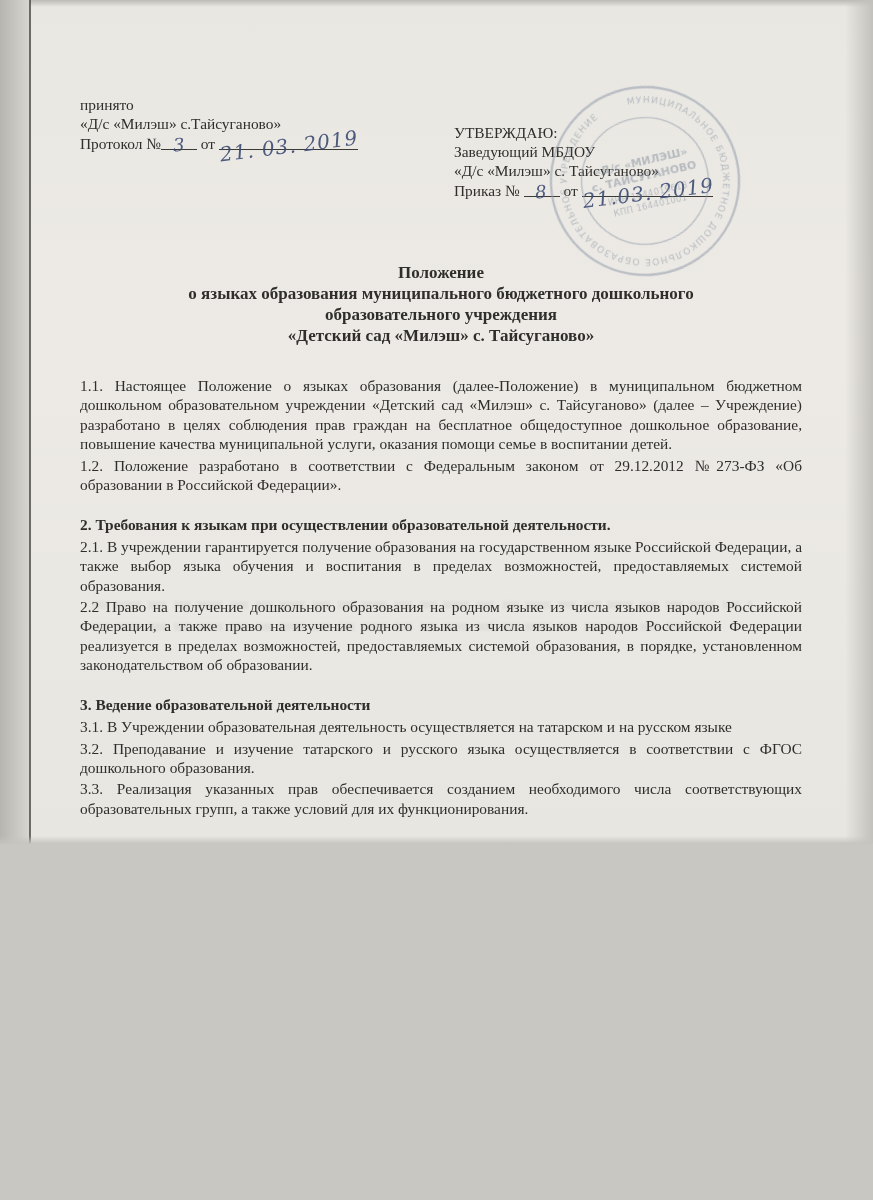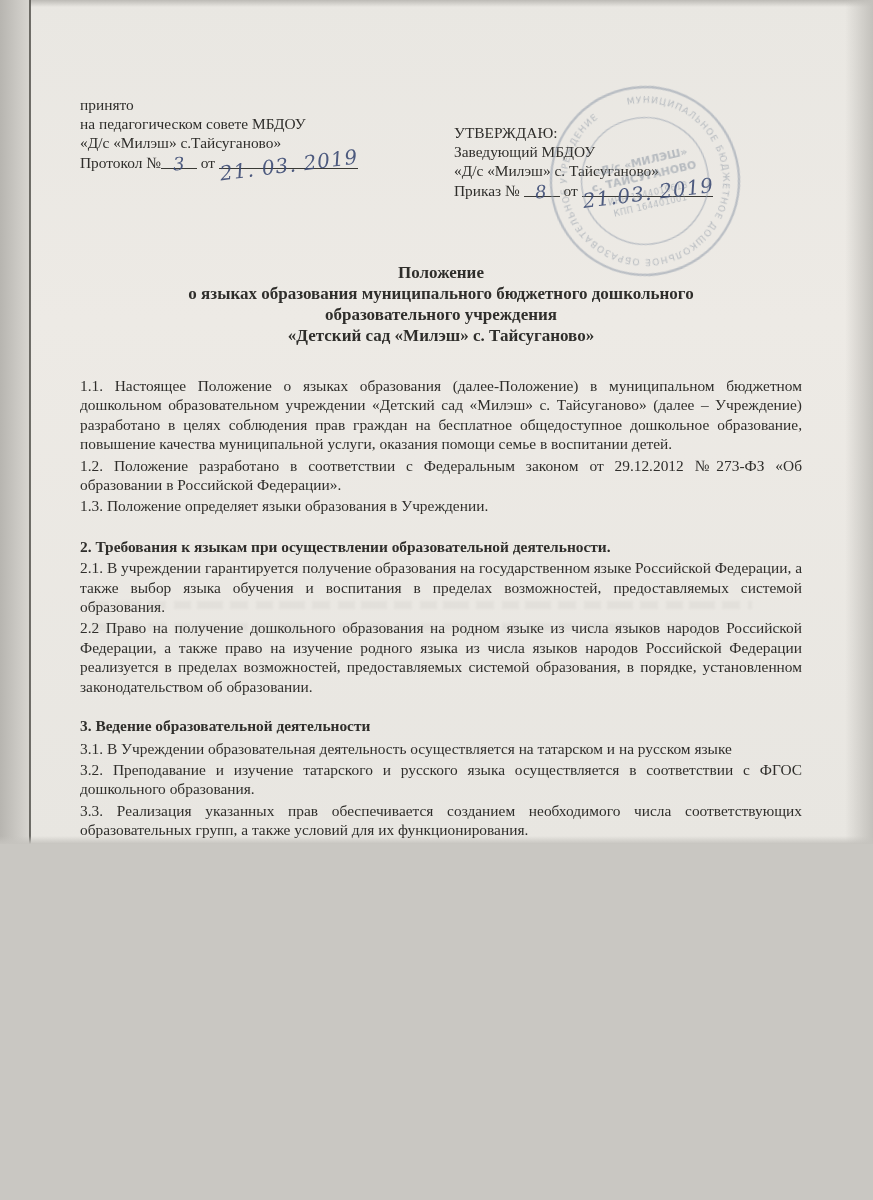--- a/index.html
+++ b/index.html
@@ -91,21 +91,20 @@
   <div class="edge-line"></div>
   <div class="edge-right"></div>
   <div class="edge-bottom"></div>
 
   <div class="content">
 
     <div class="header">
 
       <div class="hdr-left">
         <div>принято</div>
-        <div>на педагогическом совете  МБДОУ</div>
         <div>«Д/с «Милэш» с.Тайсуганово»</div>
         <div class="fill-line">
           <span>Протокол  №</span><span class="blank"><span class="hand">3</span></span>
           <span>от</span>
           <span class="blank wide"><span class="hand big">21. 03. 2019</span></span>
         </div>
       </div>
 
       <div class="hdr-right">
         <div>УТВЕРЖДАЮ:</div>
@@ -125,21 +124,20 @@
       <div>Положение</div>
       <div>о языках образования  муниципального бюджетного дошкольного</div>
       <div>образовательного учреждения</div>
       <div>«Детский сад «Милэш» с. Тайсуганово»</div>
     </div>
 
     <div class="body">
 
       <p>1.1. Настоящее Положение о языках образования (далее-Положение) в муниципальном бюджетном дошкольном образовательном учреждении «Детский сад «Милэш» с. Тайсуганово» (далее – Учреждение) разработано в целях соблюдения прав граждан на бесплатное общедоступное дошкольное образование, повышение качества муниципальной услуги, оказания помощи семье в воспитании детей.</p>
       <p>1.2. Положение разработано в соответствии с Федеральным законом от 29.12.2012 №273-ФЗ «Об образовании в Российской Федерации».</p>
-      <p>1.3. Положение определяет языки образования в Учреждении.</p>
 
       <div class="sec-h gap-before">2. Требования к языкам при осуществлении образовательной деятельности.</div>
       <p>2.1. В учреждении гарантируется получение образования на государственном языке Российской Федерации, а также выбор языка обучения и воспитания в пределах возможностей, предоставляемых системой образования.</p>
       <p>2.2 Право на получение дошкольного образования на родном языке из числа языков народов Российской Федерации, а также право на изучение родного языка из числа языков народов Российской Федерации реализуется в пределах возможностей, предоставляемых системой образования, в порядке, установленном законодательством об образовании.</p>
 
       <div class="sec-h gap-before-3">3. Ведение образовательной деятельности</div>
       <p>3.1. В Учреждении образовательная деятельность осуществляется на татарском и на русском языке</p>
       <p>3.2. Преподавание и изучение татарского и русского языка осуществляется в соответствии с ФГОС дошкольного образования.</p>
       <p>3.3. Реализация указанных прав обеспечивается созданием необходимого числа соответствующих образовательных групп, а также условий для их функционирования.</p>
 

